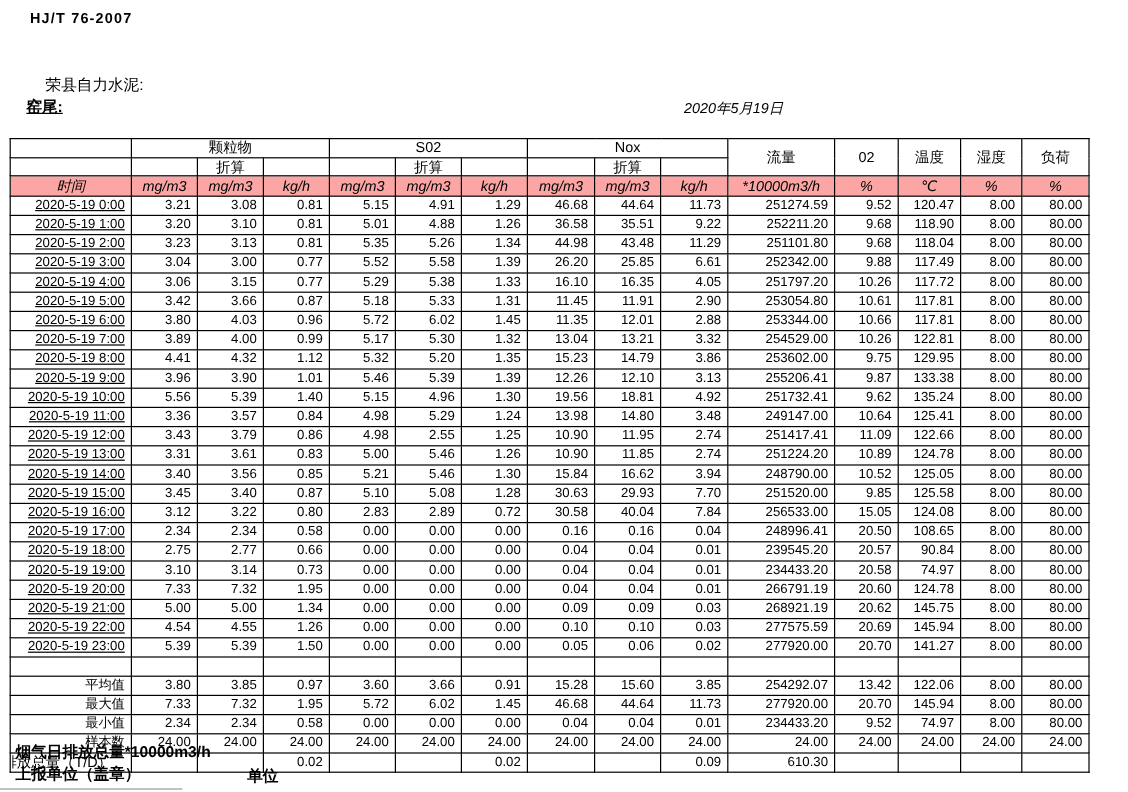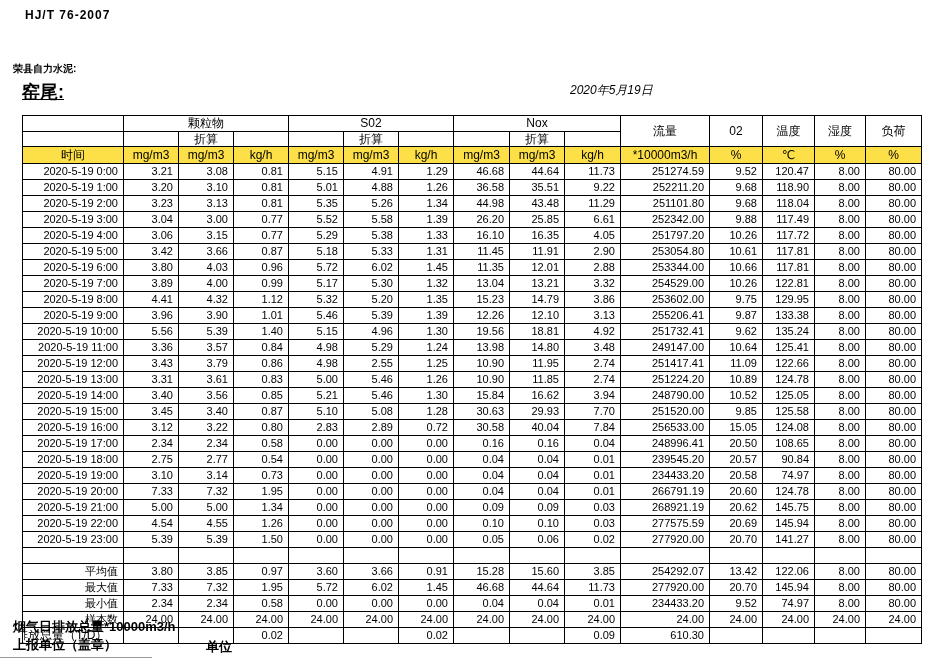--- a/index.html
+++ b/index.html
@@ -1,32 +1,32 @@
 <!DOCTYPE html>
 <html><head>
 <meta charset="utf-8">
 <style>
   html,body{margin:0;padding:0;background:#fff;}
   body{width:940px;height:660px;font-family:"Liberation Sans","DejaVu Sans",sans-serif;color:#000;}
   .page{position:relative;width:940px;height:660px;overflow:hidden;background:#fff;}
 
   .std-code{position:absolute;left:25px;top:8px;font-size:12px;font-weight:bold;letter-spacing:1px;}
   .report-title{position:absolute;left:212px;top:24px;font-size:15px;font-weight:bold;letter-spacing:1px;}
-  .company{position:absolute;left:13px;top:62px;font-size:10px;font-weight:bold;}
-  .station{position:absolute;left:22px;top:80px;font-size:18px;font-weight:bold;text-decoration:underline;}
+  .company{position:absolute;left:38px;top:62px;font-size:13px;font-weight:normal;}
+  .station{position:absolute;left:22px;top:80px;font-size:13px;font-weight:bold;text-decoration:underline;}
   .report-date{position:absolute;left:570px;top:82px;font-size:12px;font-style:italic;}
 
-  table.report{position:absolute;left:22px;top:115px;border-collapse:collapse;table-layout:fixed;}
+  table.report{position:absolute;left:8px;top:115px;border-collapse:collapse;table-layout:fixed;}
   table.report td,table.report th{border:1px solid #000;height:15px;line-height:13px;
     font-size:11px;font-weight:normal;padding:0 5px 0 1px;text-align:right;
     white-space:nowrap;overflow:hidden;}
   table.report thead td,table.report thead th{text-align:center;padding:0;font-size:12px;}
-  tr.unit-row td{background:#fde047;text-align:center;font-size:10px;padding:0;}
+  tr.unit-row td{background:#fca5a5;text-align:center;font-size:10px;padding:0;font-style:italic;}
   tr.unit-row td.time-head{font-size:12px;}
-  td.time-cell{padding-right:3px;}
+  td.time-cell{padding-right:3px;text-decoration:underline;}
   td.label-cell{padding-right:3px;}
   td.label-cell.left{text-align:left;}
   .overflow-label{display:inline-block;margin-left:-20px;white-space:nowrap;font-size:12px;}
   tr.header-row1 th{height:14px;}
   tr.header-row2 td{height:14px;}
   tr.unit-row td{height:16px;}
 
   .foot-note{position:absolute;left:13px;top:618px;font-size:13px;font-weight:bold;}
   .foot-report-unit{position:absolute;left:13px;top:636px;font-size:13px;font-weight:bold;}
   .foot-unit{position:absolute;left:206px;top:638px;font-size:13px;font-weight:bold;}
@@ -406,21 +406,21 @@
           <td>248996.41</td>
           <td>20.50</td>
           <td>108.65</td>
           <td>8.00</td>
           <td>80.00</td>
         </tr>
         <tr>
           <td class="time-cell">2020-5-19 18:00</td>
           <td>2.75</td>
           <td>2.77</td>
-          <td>0.54</td>
+          <td>0.66</td>
           <td>0.00</td>
           <td>0.00</td>
           <td>0.00</td>
           <td>0.04</td>
           <td>0.04</td>
           <td>0.01</td>
           <td>239545.20</td>
           <td>20.57</td>
           <td>90.84</td>
           <td>8.00</td>

